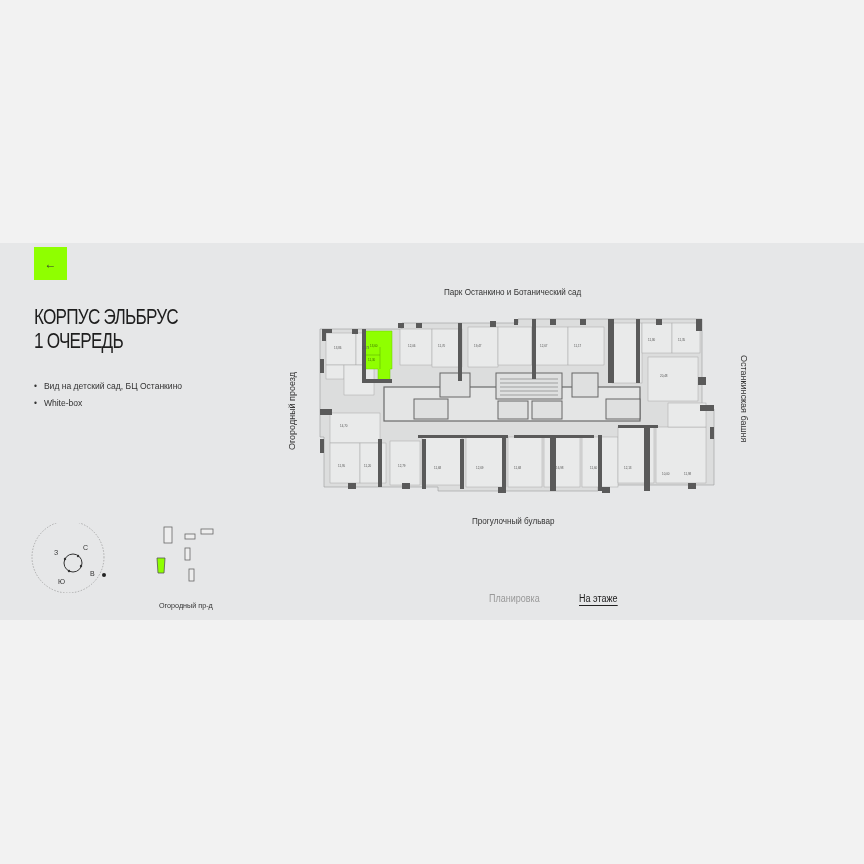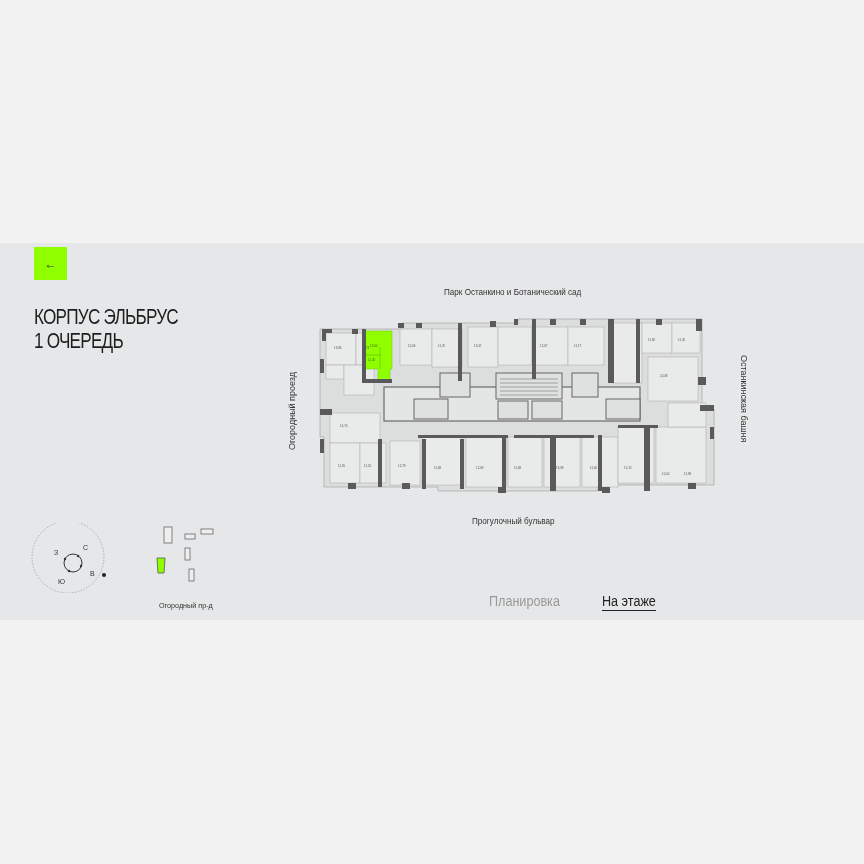--- a/index.html
+++ b/index.html
@@ -15,39 +15,43 @@
   .features li::before { content: "•"; position: absolute; left: 0; top: 0; }
   .street { position: absolute; font-size: 9px; color: #333; white-space: nowrap; }
   .street-top { left: 444px; top: 44px; transform: scaleX(0.9); transform-origin: left center; }
   .street-bottom { left: 472px; top: 273px; transform: scaleX(0.9); transform-origin: left center; }
   .street-left { left: 287px; top: 207px; transform: rotate(-90deg); transform-origin: left top; }
   .street-right { left: 749px; top: 112px; transform: rotate(90deg); transform-origin: left top; }
   .plan { position: absolute; left: 318px; top: 74px; }
   .compass { position: absolute; left: 30px; top: 280px; }
   .minimap { position: absolute; left: 148px; top: 282px; }
   .minimap-label { position: absolute; left: 159px; top: 358px; font-size: 8px; color: #333; transform: scaleX(0.9); transform-origin: left center; white-space: nowrap; }
-  .tabs { position: absolute; left: 456px; top: 350px; display: flex; gap: 34px; font-size: 14px; padding-left: 33px; }
+  .tabs { position: absolute; left: 456px; top: 350px; display: flex; gap: 34px; font-size: 10px; padding-left: 33px; }
   .tab { cursor: pointer; transform: scaleX(0.9); transform-origin: left center; white-space: nowrap; }
   .tab.inactive { color: #999; }
   .tab.active { color: #222; border-bottom: 1.5px solid #222; padding-bottom: 1px; }
 </style>
 </head>
 <body>
 
 <div class="panel">
 
   <div class="back-btn">
     <span>←</span>
   </div>
 
   <div class="title">
     <div>КОРПУС ЭЛЬБРУС</div>
     <div>1 ОЧЕРЕДЬ</div>
   </div>
 
+  <ul class="features">
+    <li>Вид на детский сад, БЦ Останкино</li>
+    <li>White-box</li>
+  </ul>
 
   <div class="street street-top">Парк Останкино и Ботанический сад</div>
   <div class="street street-bottom">Прогулочный бульвар</div>
   <div class="street street-left">Огородный проезд</div>
   <div class="street street-right">Останкинская башня</div>
 
   <svg class="plan" width="402" height="176" viewBox="0 0 402 176">
     <g fill="#dcdddd" stroke="#9a9a9a" stroke-width="0.6">
 
       <path d="M4 12 H84 V6 H200 V2 H302 V2 H384 V92 H396 V168 H280 V174 H120 V170 H6 V120 H2 V12 Z"></path>

